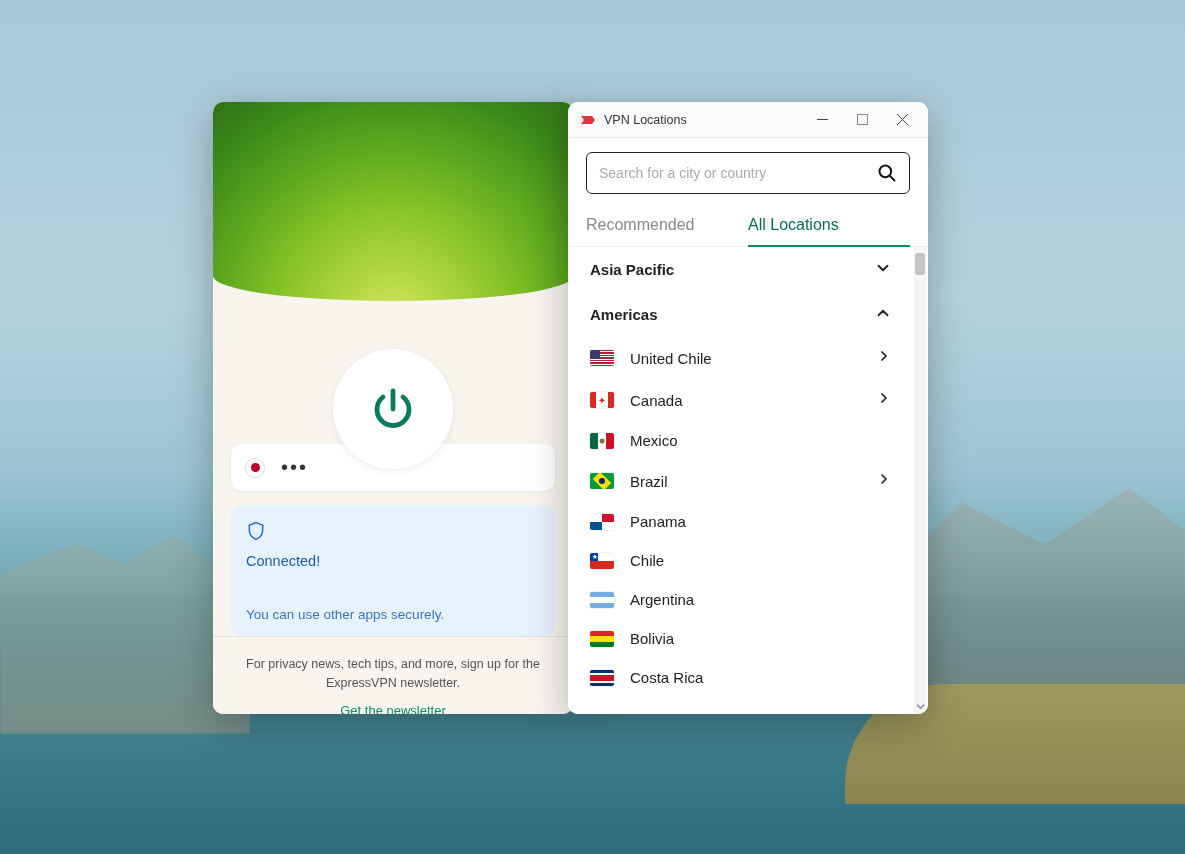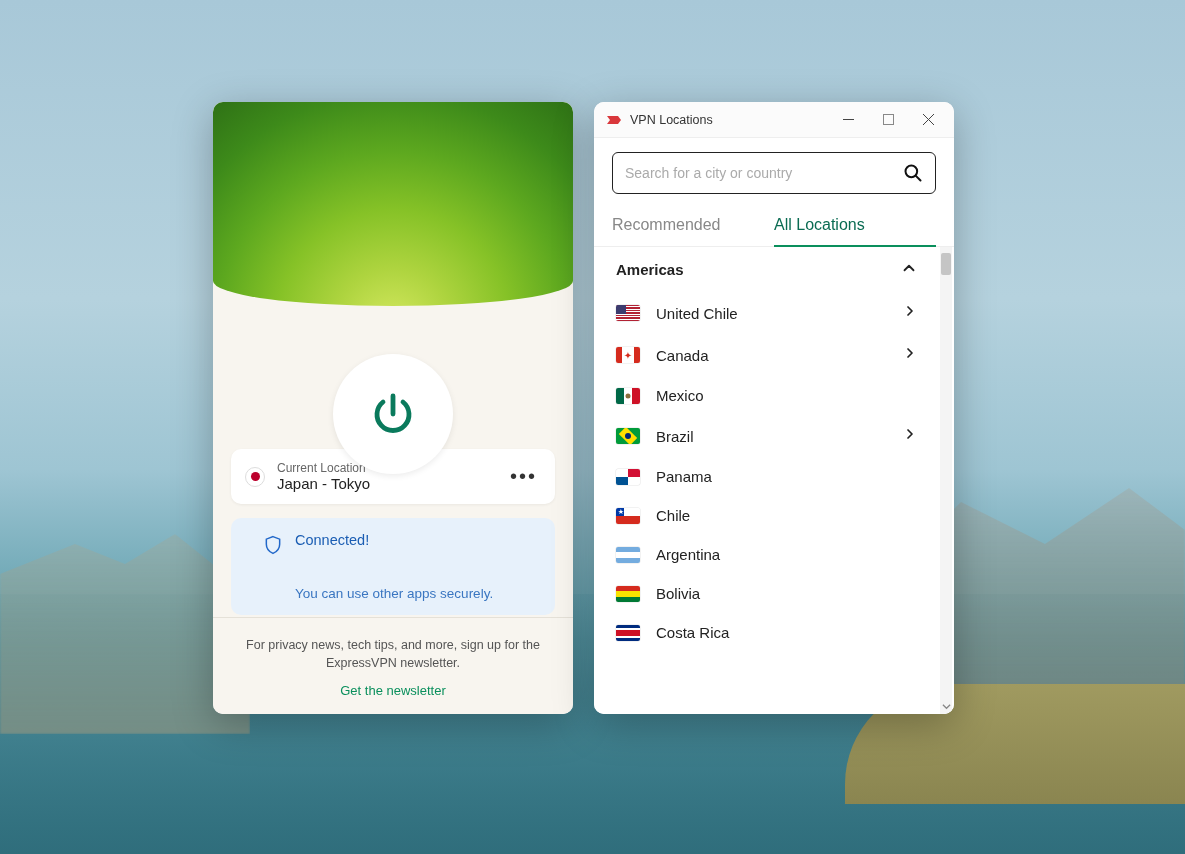--- a/index.html
+++ b/index.html
@@ -17,21 +17,21 @@
     background: linear-gradient(to top, #8a8550, #a09a60); border-radius: 100px 0 0 0; filter: blur(0.6px);}
   .bg-water { position:absolute; left:0; right:0; bottom:0; height:260px;
     background: linear-gradient(to bottom, rgba(90,155,170,.4), rgba(46,108,122,.9)); }
 
   .window {
     position:absolute; background:#fff; border-radius:10px;
     box-shadow: 0 10px 40px rgba(0,0,0,.28);
     overflow:hidden; display:flex; flex-direction:column;
   }
   .win-main { left:213px; top:102px; width:360px; height:612px; }
-  .win-loc  { left:594px; top:102px; width:360px; height:612px; }
+  .win-loc  { left:568px; top:102px; width:360px; height:612px; }
 
   .titlebar { height:36px; display:flex; align-items:center; padding:0 6px 0 12px; background:#fbfbfb; border-bottom:1px solid #eee;}
   .titlebar .app-icon { width:16px; height:16px; margin-right:8px; }
   .titlebar .title { font-size:12.5px; color:#333; flex:0 0 auto; }
   .titlebar .spacer { flex:1; }
   .win-btn { width:40px; height:30px; display:flex; align-items:center; justify-content:center; color:#555;}
   .win-btn svg { width:11px; height:11px; }
 
   .body-main { flex:1; display:flex; flex-direction:column; background:#f8f5ef; }
 
@@ -50,21 +50,21 @@
   .power-wrap { position:absolute; left:50%; top:180px; transform:translateX(-50%); width:120px; height:120px; background:#fff; border-radius:50%; display:flex; align-items:center; justify-content:center; box-shadow:0 2px 6px rgba(0,0,0,.08);}
   .status-text { text-align:center; font-size:23px; font-weight:500; color:#222; margin-top:92px; }
 
   .loc-card { margin:24px 18px 0; background:#fff; border-radius:10px; padding:12px 14px; display:flex; align-items:center; gap:12px; box-shadow:0 1px 3px rgba(0,0,0,.06);}
   .flag { width:20px; height:20px; border-radius:50%; flex:0 0 20px; background:#fff; border:1px solid #ddd; display:flex; align-items:center; justify-content:center; position:relative; overflow:hidden;}
   .loc-info { flex:1; }
   .loc-label { font-size:12px; color:#666; }
   .loc-name { font-size:15px; font-weight:500; color:#222; }
   .dots { font-size:20px; letter-spacing:2px; color:#333; padding:0 4px;}
 
-  .status-card { margin:14px 18px 0; background:#e7f1fb; border-radius:10px; padding:14px 32px; display:flex; gap:12px; align-items:flex-start;}
+  .status-card { margin:14px 18px 0; background:#e7f1fb; border-radius:10px; padding:14px 15px; display:flex; gap:12px; align-items:flex-start;flex-direction:column;}
   .shield { color:#2268c9; flex:0 0 20px; margin-top:2px;}
   .status-title { color:#1a5db3; font-size:14.5px; font-weight:500; margin-bottom:3px;}
   .status-sub { color:#3a76c1; font-size:13.5px;margin-top:38px; }
 
   .footer { margin-top:auto; padding:18px 28px 16px; text-align:center; border-top:1px solid #e5e1d8;}
   .footer-text { font-size:12.5px; color:#555; line-height:1.5; }
   .footer-link { color:#0a8f5c; font-size:13px; margin-top:10px; display:block;}
 
   
   .loc-body { flex:1; display:flex; flex-direction:column; background:#fff; position:relative;}
@@ -165,24 +165,20 @@
           </svg>
       </div>
     </div>
 
     <div class="status-text">Connected</div>
 
     <div class="loc-card">
       <span class="flag">
           <span class="fl-jp-dot"></span>
         </span>
-      <div class="loc-info">
-        <div class="loc-label">Current Location</div>
-        <div class="loc-name">Japan - Tokyo</div>
-      </div>
       <span class="dots">•••</span>
     </div>
 
     <div class="status-card">
       <svg class="shield" width="20" height="22" viewBox="0 0 24 24" fill="none" stroke="currentColor" stroke-width="1.8">
           <path d="M12 2l8 3v6c0 5-3.5 9-8 11-4.5-2-8-6-8-11V5z"></path>
         </svg>
       <div>
         <div class="status-title">Connected!</div>
         <div class="status-sub">You can use other apps securely.</div>
@@ -231,20 +227,26 @@
       </div>
     </div>
     <div class="tabs">
       <div class="tab">Recommended</div>
       <div class="tab active">All Locations</div>
     </div>
 
     <div class="regions">
       <div class="scroll-area" id="regions-mount">
           <div class="region-header">
+            <span>Asia Pacific</span>
+            <span class="chev"><svg width="18" height="18" viewBox="0 0 24 24" fill="none" stroke="#222" stroke-width="2.4" stroke-linecap="round" stroke-linejoin="round">
+                <path d="M6 9l6 6 6-6"></path>
+              </svg></span>
+          </div>
+          <div class="region-header">
             <span>Americas</span>
             <span class="chev"><svg width="18" height="18" viewBox="0 0 24 24" fill="none" stroke="#222" stroke-width="2.4" stroke-linecap="round" stroke-linejoin="round">
                 <path d="M6 15l6-6 6 6"></path>
               </svg></span>
           </div>
           <div class="country-row">
             <span class="fl fl-us"></span>
             <span class="name">United Chile</span>
             <span class="chev"><svg width="16" height="16" viewBox="0 0 24 24" fill="none" stroke="#222" stroke-width="2.6" stroke-linecap="round" stroke-linejoin="round">
                 <path d="M9 6l6 6-6 6"></path>

